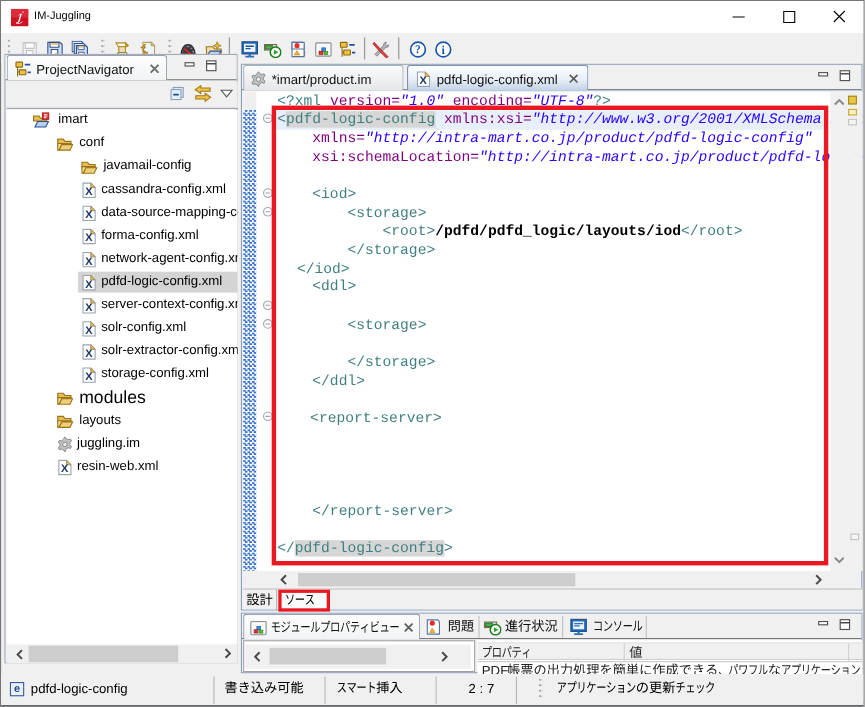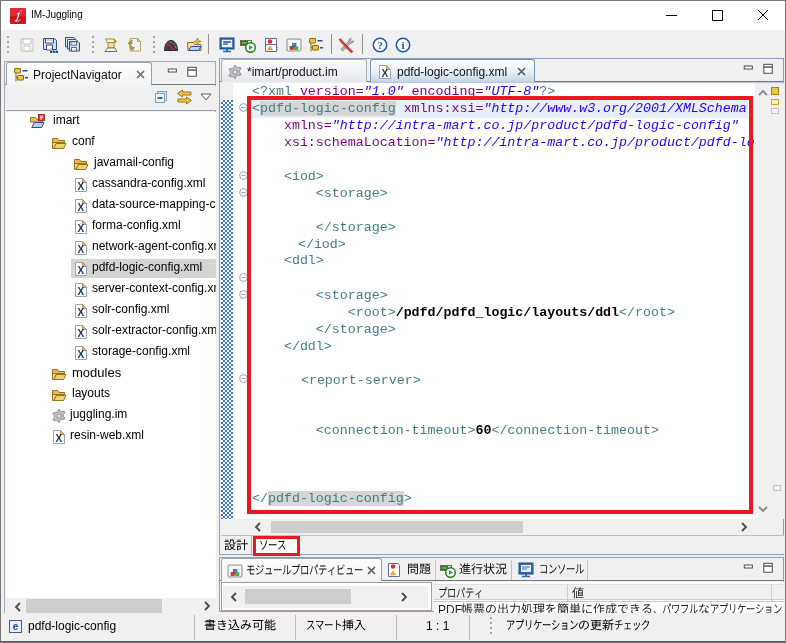--- a/index.html
+++ b/index.html
@@ -156,21 +156,21 @@
     <svg class="ti" style="left:371px" viewBox="0 0 16 16">
         <circle cx="8" cy="8" r="6.7" fill="#fff" stroke="#1a55a8" stroke-width="1.5"></circle>
         <text x="8" y="11.6" text-anchor="middle" font-size="10.5" font-weight="bold" fill="#1a55a8" font-family="Liberation Serif,serif">?</text>
       </svg>
     <svg class="ti" style="left:394px" viewBox="0 0 16 16">
         <circle cx="8" cy="8" r="6.7" fill="#fff" stroke="#1a55a8" stroke-width="1.5"></circle>
         <text x="8" y="11.8" text-anchor="middle" font-size="11" font-weight="bold" fill="#1a55a8" font-family="Liberation Serif,serif">i</text>
       </svg>
   </div>
 
-  <div class="panel" style="left:3px;top:60px;width:212px;height:554px">
+  <div class="panel" style="left:3px;top:48px;width:212px;height:554px">
     <div class="tabbar"></div>
     <div class="tab-sel" style="left:1px;width:146px">
       <svg class="abs" style="left:6px;top:4px" width="16" height="16" viewBox="0 0 16 16">
           <g fill="#f0c040" stroke="#8a6a10">
             <rect x="1.5" y="1.5" width="6" height="4.5" rx=".5"></rect>
             <rect x="4.5" y="8.5" width="6" height="4.5" rx=".5"></rect>
           </g>
           <path d="M3 6v8.5" stroke="#8a6a10"></path>
           <path d="M3 10.5h1.5" stroke="#8a6a10"></path>
           <path d="M9.5 3.8h5M12 10.8h3" stroke="#2a4f9a" stroke-width="1.6"></path>
@@ -277,21 +277,21 @@
           <path d="M2.5 1.5h7l4 4v9h-11z" fill="#fff" stroke="#98a4b4"></path>
           <path d="M9.5 1.5 13.5 5.5h-4z" fill="#e0bc6a" stroke="#a8884a" stroke-width=".8"></path>
           <text x="7.8" y="12.5" text-anchor="middle" font-size="10" font-weight="bold" fill="#1f3864" font-family="Liberation Sans">X</text>
         </svg>
         <div class="abs" style="left:86px;top:232px;font-size:12px;white-space:nowrap">storage-config.xml</div>
       <svg class="abs" style="left:45px;top:254px" width="16" height="16" viewBox="0 0 16 16">
           <path d="M1.5 3.5h5l1.5 2h5.5v2.5h-12z" fill="#e8bc54" stroke="#9a7418"></path>
           <path d="M1.5 13.5v-6h12v1h-8.2L2.8 13.5z" fill="#f5d98a" stroke="#9a7418"></path>
           <path d="M2.8 13.5 5.2 8.5H15l-2.4 5z" fill="#f0cf7a" stroke="#9a7418"></path>
         </svg>
-        <div class="abs" style="left:66px;top:253px;font-size:13px;white-space:nowrap">modules</div>
+        <div class="abs" style="left:66px;top:253px;font-size:16px;white-space:nowrap">modules</div>
       <svg class="abs" style="left:45px;top:275px" width="16" height="16" viewBox="0 0 16 16">
           <path d="M1.5 3.5h5l1.5 2h5.5v2.5h-12z" fill="#e8bc54" stroke="#9a7418"></path>
           <path d="M1.5 13.5v-6h12v1h-8.2L2.8 13.5z" fill="#f5d98a" stroke="#9a7418"></path>
           <path d="M2.8 13.5 5.2 8.5H15l-2.4 5z" fill="#f0cf7a" stroke="#9a7418"></path>
         </svg>
         <div class="abs" style="left:66px;top:274px;font-size:12px;white-space:nowrap">layouts</div>
       <svg class="abs" style="left:45px;top:296px" width="16" height="16" viewBox="0 0 16 16">
           <path d="M8 1.2 9.3 3a5 5 0 0 1 1.6.7l2.2-.5.9 1.6-1.5 1.7a5 5 0 0 1 0 1.8l1.5 1.7-.9 1.6-2.2-.5a5 5 0 0 1-1.6.7L8 14.8 6.7 13a5 5 0 0 1-1.6-.7l-2.2.5-.9-1.6 1.5-1.7a5 5 0 0 1 0-1.8L2 6l.9-1.6 2.2.5A5 5 0 0 1 6.7 3z" fill="#c0c0c4" stroke="#808084" stroke-width=".8"></path>
           <circle cx="8" cy="8" r="2" fill="#f0f0f0" stroke="#808084" stroke-width=".8"></circle>
         </svg>
@@ -347,31 +347,31 @@
       <div class="abs" style="left:0px;top:0;width:12px;height:17px;background:#efefef"></div>
       <div class="abs" style="left:0px;top:17px;width:12px;height:419px;background:conic-gradient(#3a74c8 25%,#fff 0 50%,#3a74c8 0 75%,#fff 0);background-size:4px 4px"></div>
       <div class="abs" style="left:28px;top:18px;width:499px;height:17px;background:#e6effb"></div>
       <div class="code" style="left:31px;top:1.4px"><span class="u1"><span class="t">&lt;?xml </span><span class="a">version=</span><span class="v">"1.0"</span><span class="a"> encoding=</span><span class="v">"UTF-8"</span><span class="t">?&gt;</span></span></div>
       <div class="code" style="left:31px;top:18.3px"><span class="t">&lt;</span><span class="hl"><span class="t">pdfd-logic-config</span></span> <span class="a">xmlns:xsi=</span><span class="v">"http://www.w3.org/2001/XMLSchema-instance"</span></div>
       <div class="code" style="left:31px;top:35.2px">    <span class="a">xmlns=</span><span class="v">"http://intra-mart.co.jp/product/pdfd-logic-config"</span></div>
       <div class="code" style="left:31px;top:52.2px">    <span class="a">xsi:schemaLocation=</span><span class="v">"http://intra-mart.co.jp/product/pdfd-logic-config pdfd-logic</span></div>
       <div class="code" style="left:31px;top:69.1px"></div>
       <div class="code" style="left:31px;top:86.1px">    <span class="t">&lt;iod&gt;</span></div>
       <div class="code" style="left:31px;top:103.0px">        <span class="t">&lt;storage&gt;</span></div>
+      <div class="code" style="left:31px;top:120.0px">            <span class="t">&lt;root&gt;</span><span class="b">/pdfd/pdfd_logic/layouts/iod</span><span class="t">&lt;/root&gt;</span></div>
       <div class="code" style="left:31px;top:136.9px">        <span class="t">&lt;/storage&gt;</span></div>
-      <div class="code" style="left:45px;top:153.9px">    <span class="t">&lt;/iod&gt;</span></div>
+      <div class="code" style="left:17px;top:153.9px">    <span class="t">&lt;/iod&gt;</span></div>
       <div class="code" style="left:31px;top:170.8px"></div>
       <div class="code" style="left:31px;top:170px">    <span class="t">&lt;ddl&gt;</span></div>
       <div class="code" style="left:31px;top:204.7px">        <span class="t">&lt;storage&gt;</span></div>
-      <div class="code" style="left:31px;top:221.7px">            <span class="t">&lt;root&gt;</span><span class="b">/pdfd/pdfd_logic/layouts/ddl</span><span class="t">&lt;/root&gt;</span></div>
       <div class="code" style="left:31px;top:238.6px">        <span class="t">&lt;/storage&gt;</span></div>
       <div class="code" style="left:31px;top:255.6px">    <span class="t">&lt;/ddl&gt;</span></div>
       <div class="code" style="left:31px;top:272.6px"></div>
-      <div class="code" style="left:48px;top:289.5px">    <span class="t">&lt;report-server&gt;</span></div>
-      <div class="code" style="left:31px;top:340.4px">        <span class="t">&lt;connection-timeout&gt;</span><span class="b">60</span><span class="t">&lt;/connection-timeout&gt;</span></div>
+      <div class="code" style="left:29px;top:289.5px">    <span class="t">&lt;report-server&gt;</span></div>
+      <div class="code" style="left:31px;top:374.2px">    <span class="t">&lt;/report-server&gt;</span></div>
       <div class="code" style="left:31px;top:391.2px"></div>
       <div class="code" style="left:31px;top:408.1px"><span class="t">&lt;/</span><span class="hl"><span class="t">pdfd-logic-config</span></span><span class="t">&gt;</span></div>
       <svg class="abs" style="left:18px;top:20.1px" width="9" height="9" viewBox="0 0 9 9">
           <circle cx="4.5" cy="4.5" r="3.9" fill="#fdfdfd" stroke="#9aa4b2"></circle>
           <path d="M2.3 4.5h4.4" stroke="#9aa4b2"></path>
         </svg>
       <svg class="abs" style="left:18px;top:88.0px" width="9" height="9" viewBox="0 0 9 9">
           <circle cx="4.5" cy="4.5" r="3.9" fill="#fdfdfd" stroke="#9aa4b2"></circle>
           <path d="M2.3 4.5h4.4" stroke="#9aa4b2"></path>
         </svg>
@@ -745,21 +745,21 @@
             </g>
             <g transform="translate(2250,0) scale(0.78,1)">
               <path d="M337 88C337 51 335 2 330 -30H427C423 3 421 57 421 88L420 418C531 383 704 316 813 257L847 342C742 395 552 467 420 507V670C420 700 424 743 427 774H329C335 743 337 698 337 670C337 586 337 144 337 88Z"></path>
             </g>
             <path transform="translate(3000,0)" d="M393 498V73H462V115H618V-80H689V115H849V80H921V498H689V577H954V643H689V734C772 742 849 753 912 765L867 823C750 798 546 781 375 772C382 756 390 731 393 714C465 716 542 721 618 727V643H362V577H618V498ZM462 278H618V179H462ZM462 340V435H618V340ZM849 278V179H689V278ZM849 340H689V435H849ZM180 839V638H44V568H180V350L27 308L45 235L180 276V11C180 -3 175 -8 162 -8C149 -8 108 -8 62 -7C72 -28 82 -60 85 -79C151 -80 191 -77 217 -65C243 -53 252 -31 252 12V299L358 332L349 399L252 371V568H349V638H252V839Z"></path>
             <path transform="translate(4000,0)" d="M444 583C383 300 258 98 36 -18C56 -32 91 -63 104 -78C304 39 431 223 506 482C552 292 659 72 906 -77C919 -58 949 -27 967 -13C572 221 549 601 549 779H228V703H475C477 665 481 622 488 575Z"></path>
           </g>
         </svg>
       </div>
     <div class="abs" style="left:395px;top:2px;width:1px;height:25px;background:#b8b8b8"></div>
-    <div class="abs sbtext" style="left:425px;top:6px">1 : 1</div>
+    <div class="abs sbtext" style="left:425px;top:6px">2 : 7</div>
     <div class="abs" style="left:468px;top:2px;width:1px;height:25px;background:#b8b8b8"></div>
     <div class="grip" style="left:489px;top:4px"></div>
     <div class="abs" style="left:505px;top:6px">
         <svg width="144.0" height="12.0" viewBox="0 0 144.00 12.00" style="overflow:visible;display:block">
           <g transform="translate(0,10.32) scale(0.012000,-0.012000)" fill="#000000">
             <g transform="translate(0,0) scale(0.78,1)">
               <path d="M931 676 882 723C867 720 831 717 812 717C752 717 286 717 238 717C201 717 159 721 124 726V635C163 639 201 641 238 641C285 641 738 641 808 641C775 579 681 470 589 417L655 364C769 443 864 572 904 640C911 651 924 666 931 676ZM532 544H442C445 518 446 496 446 472C446 305 424 162 269 68C241 48 207 32 179 23L253 -37C508 90 532 273 532 544Z"></path>
             </g>
             <g transform="translate(750,0) scale(0.78,1)">
               <path d="M805 718C805 755 835 785 871 785C908 785 938 755 938 718C938 682 908 652 871 652C835 652 805 682 805 718ZM759 718C759 707 761 696 764 686L732 685C686 685 287 685 230 685C197 685 158 688 130 692V603C156 604 190 606 230 606C287 606 683 606 741 606C728 510 681 371 610 280C527 173 414 88 220 40L288 -35C472 22 591 115 682 232C761 335 810 496 831 601L833 612C845 608 858 606 871 606C933 606 984 656 984 718C984 780 933 831 871 831C809 831 759 780 759 718Z"></path>

